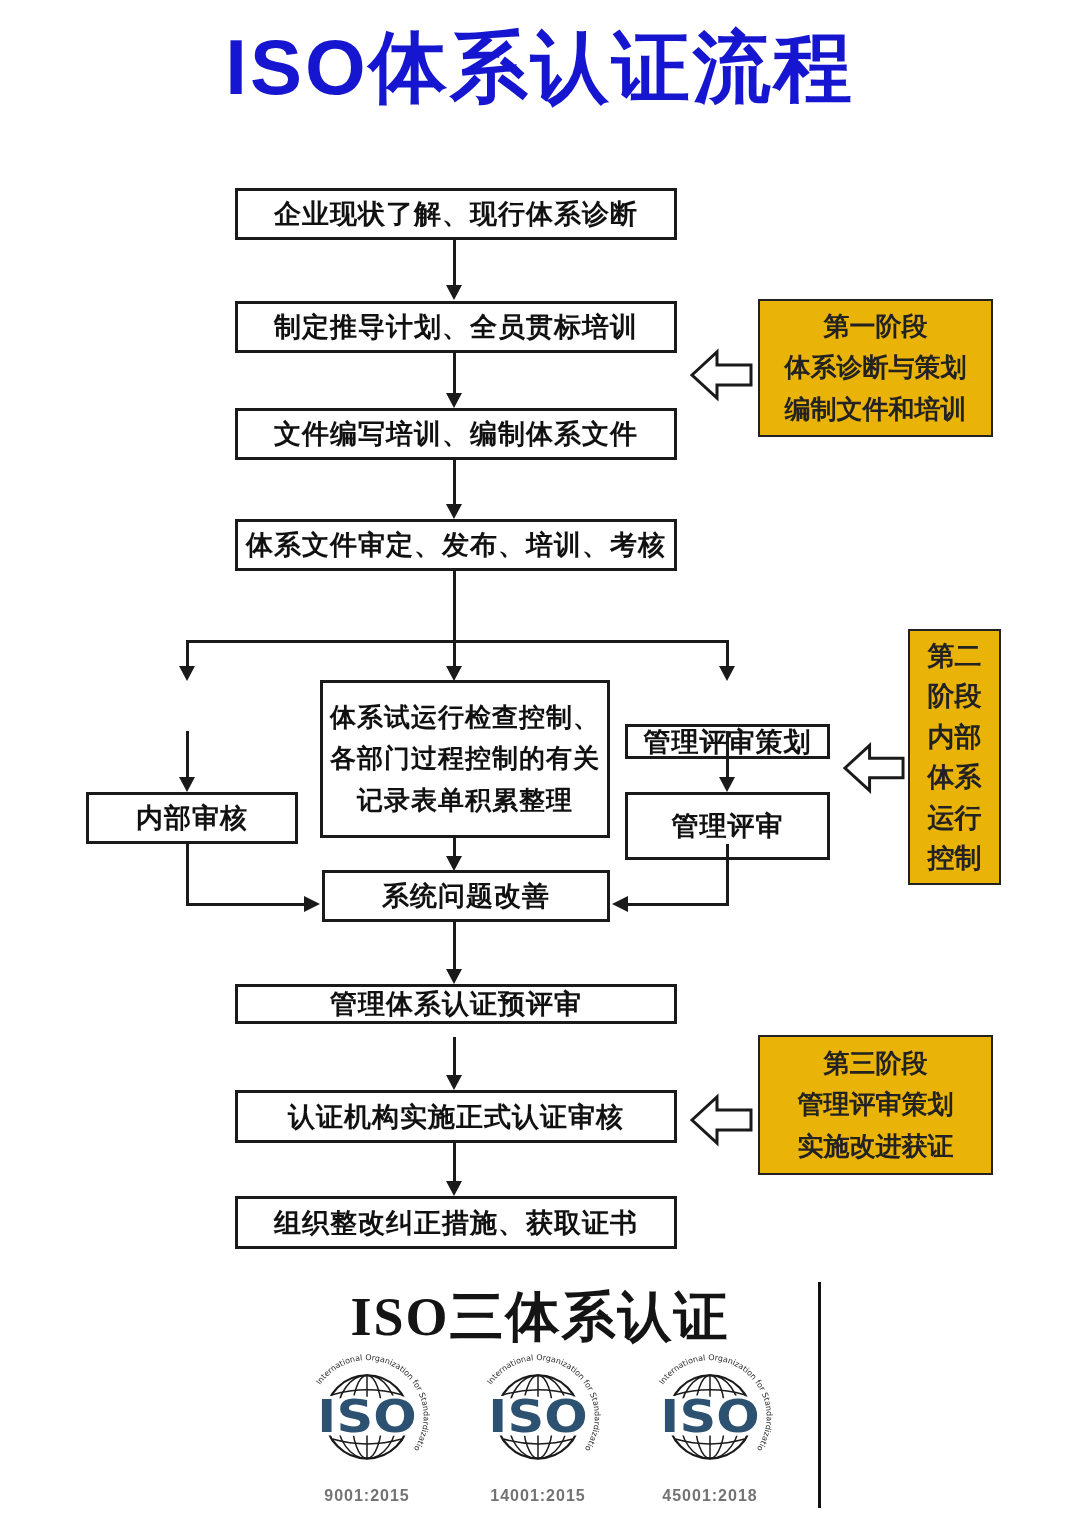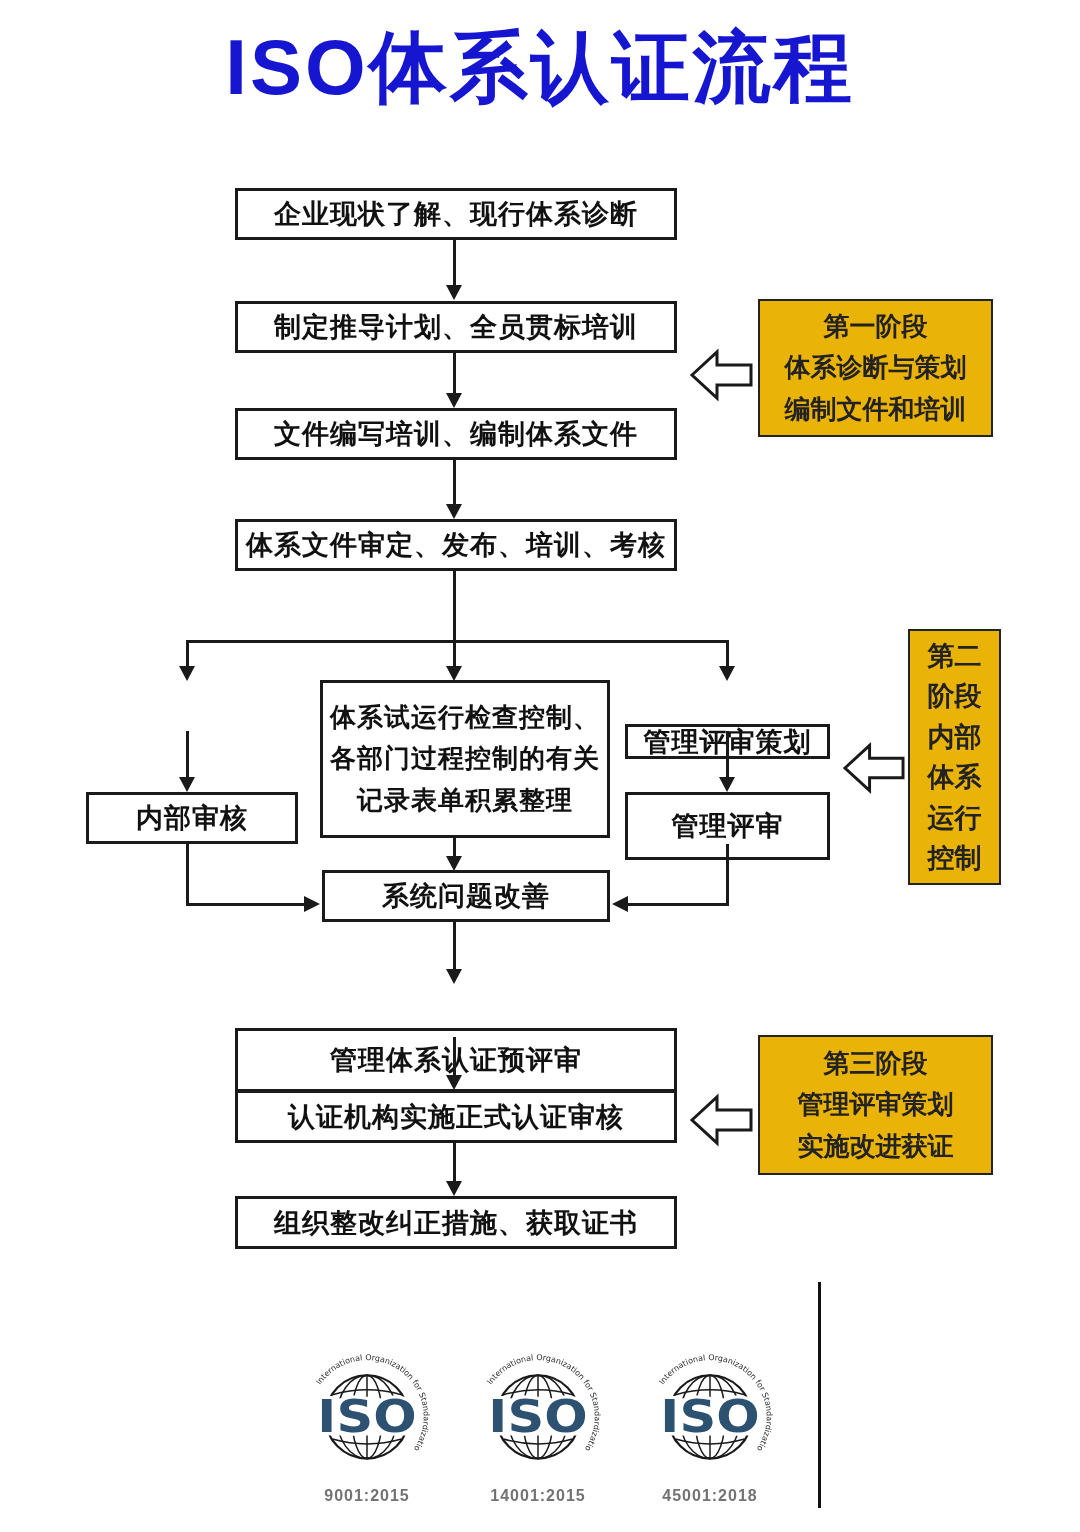--- a/index.html
+++ b/index.html
@@ -107,21 +107,21 @@
   <div class="hline" style="left:628px;top:903px;width:100px;"></div>
   <div class="ah-left" style="left:612px;top:896px;"></div>
 
   <div class="box" style="left:322px;top:870px;width:288px;height:52px;">
     <span>系统问题改善</span>
   </div>
 
   <div class="vline" style="left:453px;top:922px;height:48px;"></div>
   <div class="ah-down" style="left:446px;top:969px;"></div>
 
-  <div class="box" style="left:235px;top:984px;width:442px;height:64px;margin-top:44px;">
+  <div class="box" style="left:235px;top:984px;width:442px;height:40px;">
     <span>管理体系认证预评审</span>
   </div>
 
   <div class="vline" style="left:453px;top:1037px;height:39px;"></div>
   <div class="ah-down" style="left:446px;top:1075px;"></div>
 
   <div class="box" style="left:235px;top:1090px;width:442px;height:53px;">
     <span>认证机构实施正式认证审核</span>
   </div>
 
@@ -155,20 +155,21 @@
 
   <div class="note" style="left:758px;top:1035px;width:235px;height:140px;">
     <span>第三阶段</span>
     <span>管理评审策划</span>
     <span>实施改进获证</span>
   </div>
   <svg class="block-arrow" style="left:690px;top:1093px;" width="63" height="54" viewBox="0 0 63 54">
     <polygon points="2,27 27,4 27,17 61,17 61,37 27,37 27,50" fill="#ffffff" stroke="#1a1a1a" stroke-width="3"></polygon>
   </svg>
 
+  <div class="footer-heading">ISO三体系认证</div>
   <div class="divider"></div>
 
   <div class="logo" style="left:292px;">
     <svg width="150" height="140" viewBox="0 0 150 158">
       <defs>
           <path id="arcA" d="M 22.6 116.7 A 64 64 0 1 1 127.4 116.7" fill="none"></path>
         </defs>
       <circle cx="75" cy="80" r="47" fill="none" stroke="#1a1a1a" stroke-width="2.5"></circle>
       <ellipse cx="75" cy="80" rx="17" ry="47" fill="none" stroke="#1a1a1a" stroke-width="1.7"></ellipse>
       <ellipse cx="75" cy="80" rx="34" ry="47" fill="none" stroke="#1a1a1a" stroke-width="1.7"></ellipse>

